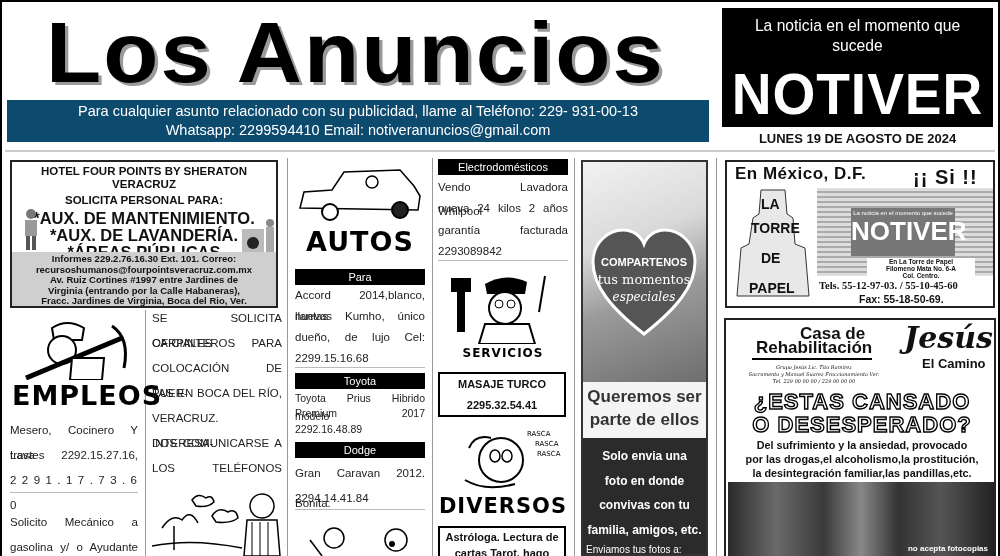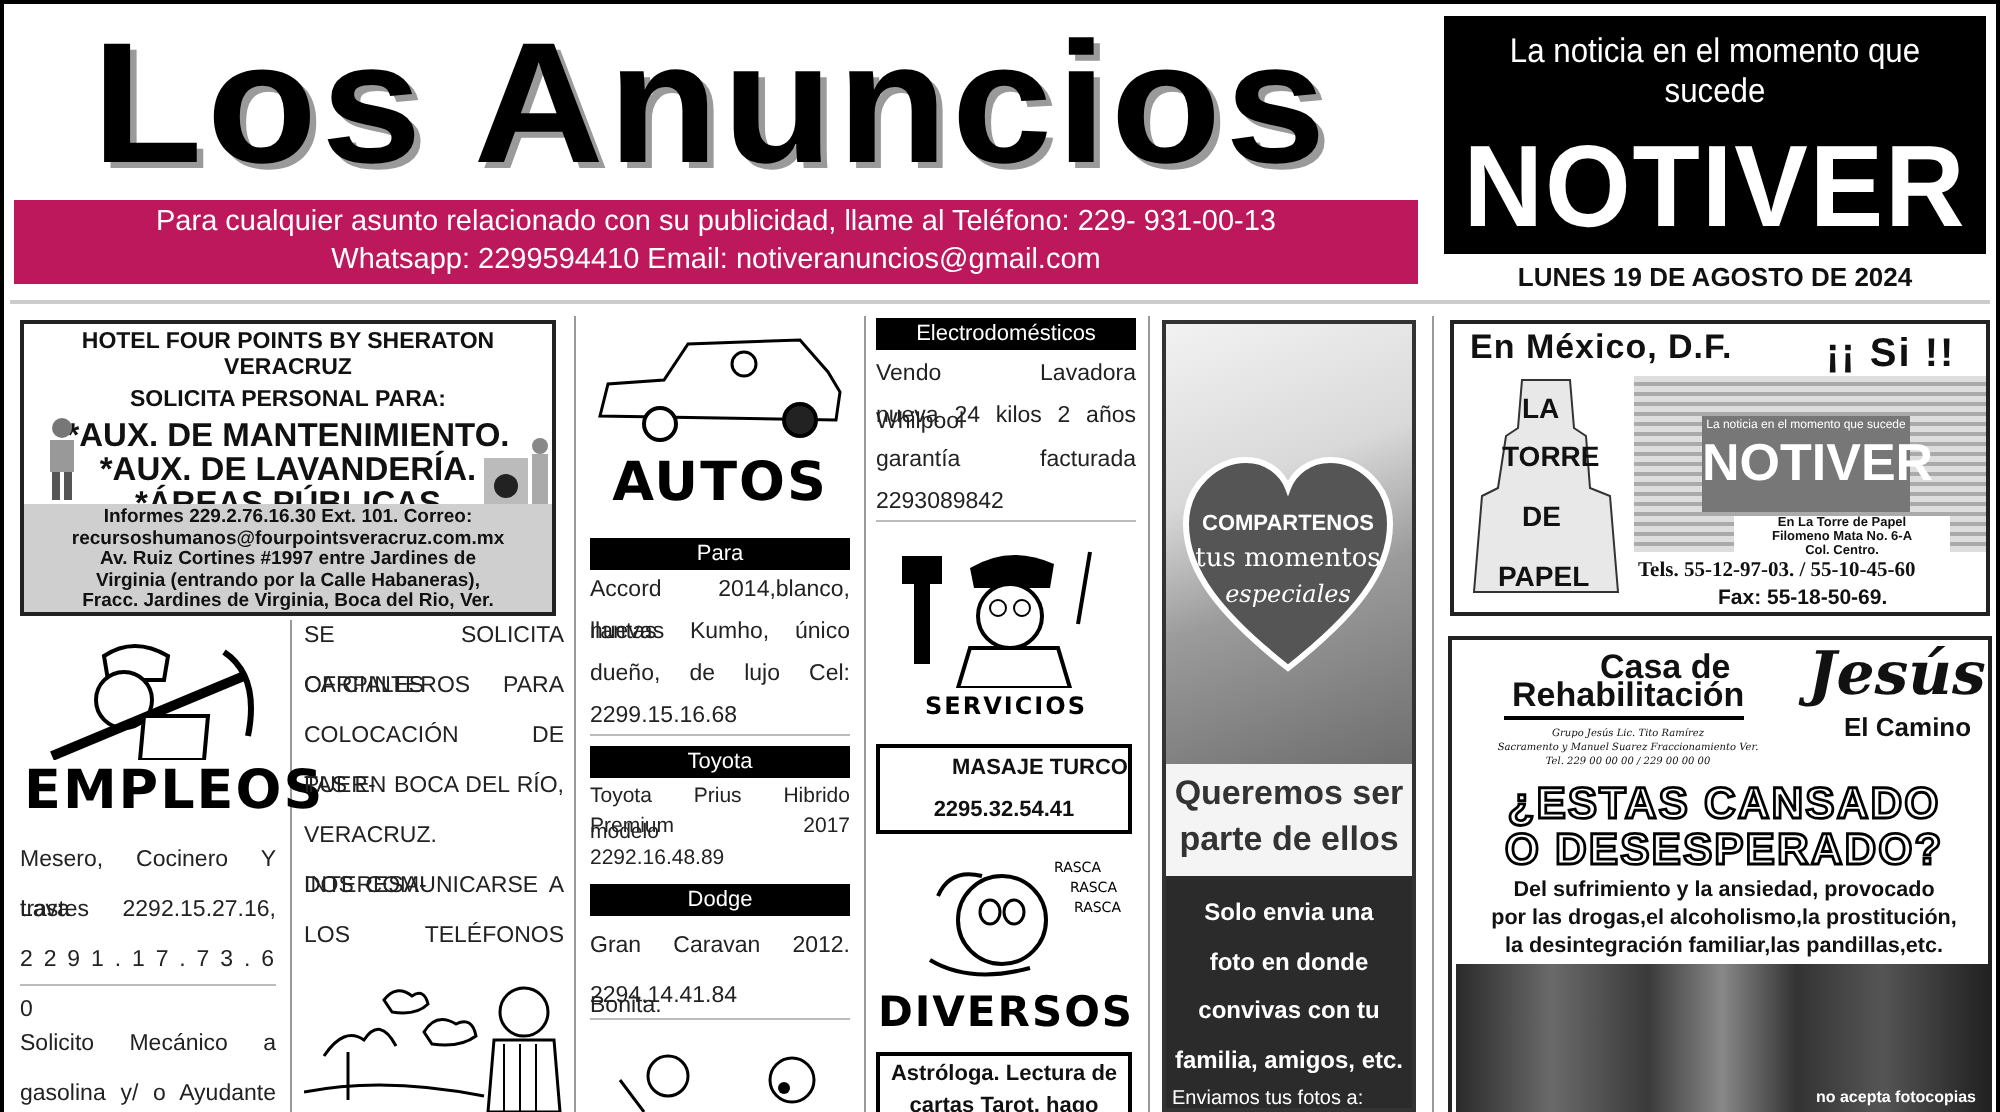--- a/index.html
+++ b/index.html
@@ -3,21 +3,21 @@
 <meta charset="utf-8">
 <style>
   * { box-sizing: border-box; margin: 0; padding: 0; }
   html, body { width: 1000px; height: 556px; overflow: hidden; background: #fff; }
   body { font-family: "Liberation Sans", sans-serif; color: #111; position: relative; }
   .abs { position: absolute; }
   .frame { position: absolute; left: 0; top: 0; width: 1000px; height: 556px; border: 2px solid #000; border-bottom: none; pointer-events: none; }
 
   
   .masthead-title { left: 48px; top: 6px; width: 615px; height: 92px; font-family: "Liberation Sans", sans-serif; font-weight: 900; font-size: 86px; letter-spacing: 2px; line-height: 92px; text-align: center; color: #000; text-shadow: 3px 3px 0 #9a9a9a; transform: scaleX(1.05); transform-origin: center; }
-  .contact-bar { left: 7px; top: 100px; width: 702px; height: 42px; background: #be185d; color: #fff; text-align: center; font-size: 14.5px; line-height: 19px; padding-top: 2px; }
+  .contact-bar { left: 7px; top: 100px; width: 702px; height: 42px; background: #0c4a6e; color: #fff; text-align: center; font-size: 14.5px; line-height: 19px; padding-top: 2px; }
   .notiver-box { left: 722px; top: 8px; width: 271px; height: 119px; background: #000; color: #fff; text-align: center; }
   .notiver-tagline { font-size: 17px; margin-top: 8px; transform: scaleX(0.92); }
   .notiver-logo { font-size: 58px; font-weight: 900; letter-spacing: 1px; line-height: 64px; margin-top: 6px; transform: scaleX(0.95); }
   .date { left: 722px; top: 131px; width: 271px; text-align: center; font-weight: 700; font-size: 13px; color: #111; }
   .hr-top { left: 5px; top: 150px; width: 990px; height: 2px; background: #ccc; }
 
   
   .vsep { width: 1px; background: #999; }
 
   
@@ -188,21 +188,21 @@
     <rect x="12" y="20" width="8" height="40" fill="#000"></rect>
   <path d="M40 12 Q60 0 82 10 L80 22 L42 22 Z" fill="#000"></path>
   <circle cx="60" cy="36" r="16" fill="#fff" stroke="#000" stroke-width="2"></circle>
   <circle cx="54" cy="32" r="4" fill="#fff" stroke="#000"></circle>
     <circle cx="66" cy="32" r="4" fill="#fff" stroke="#000"></circle>
   <line x1="100" y1="4" x2="94" y2="40" stroke="#000" stroke-width="2"></line>
   <path d="M40 52 L84 52 L90 72 L34 72 Z" fill="#fff" stroke="#000" stroke-width="2"></path>
 </svg>
 <div class="abs section-word" style="left:438px; top:346px; width:130px; font-size:12px; text-align:center;">SERVICIOS</div>
 <div class="abs boxed" style="left:438px; top:372px; width:128px; height:45px;">
-  <div style="font-size:11px; margin-top:4px;text-align:right;">MASAJE TURCO</div>
+  <div style="font-size:11px; margin-top:4px;">MASAJE TURCO</div>
   <div style="font-size:11px; margin-top:9px;">2295.32.54.41</div>
 </div>
 
 <svg class="abs" style="left:445px; top:424px; width:118px; height:68px;" viewBox="0 0 118 68">
   <circle cx="56" cy="36" r="22" fill="#fff" stroke="#000" stroke-width="2"></circle>
   <path d="M24 24 Q30 10 46 14" fill="none" stroke="#000" stroke-width="2"></path>
   <ellipse cx="50" cy="32" rx="5" ry="6" fill="#fff" stroke="#000" stroke-width="1.5"></ellipse>
     <ellipse cx="62" cy="32" rx="5" ry="6" fill="#fff" stroke="#000" stroke-width="1.5"></ellipse>
   <path d="M20 56 Q40 68 70 60" fill="none" stroke="#000" stroke-width="2"></path>
   <text x="82" y="12" font-size="7" font-family="DejaVu Sans, sans-serif">RASCA</text>

